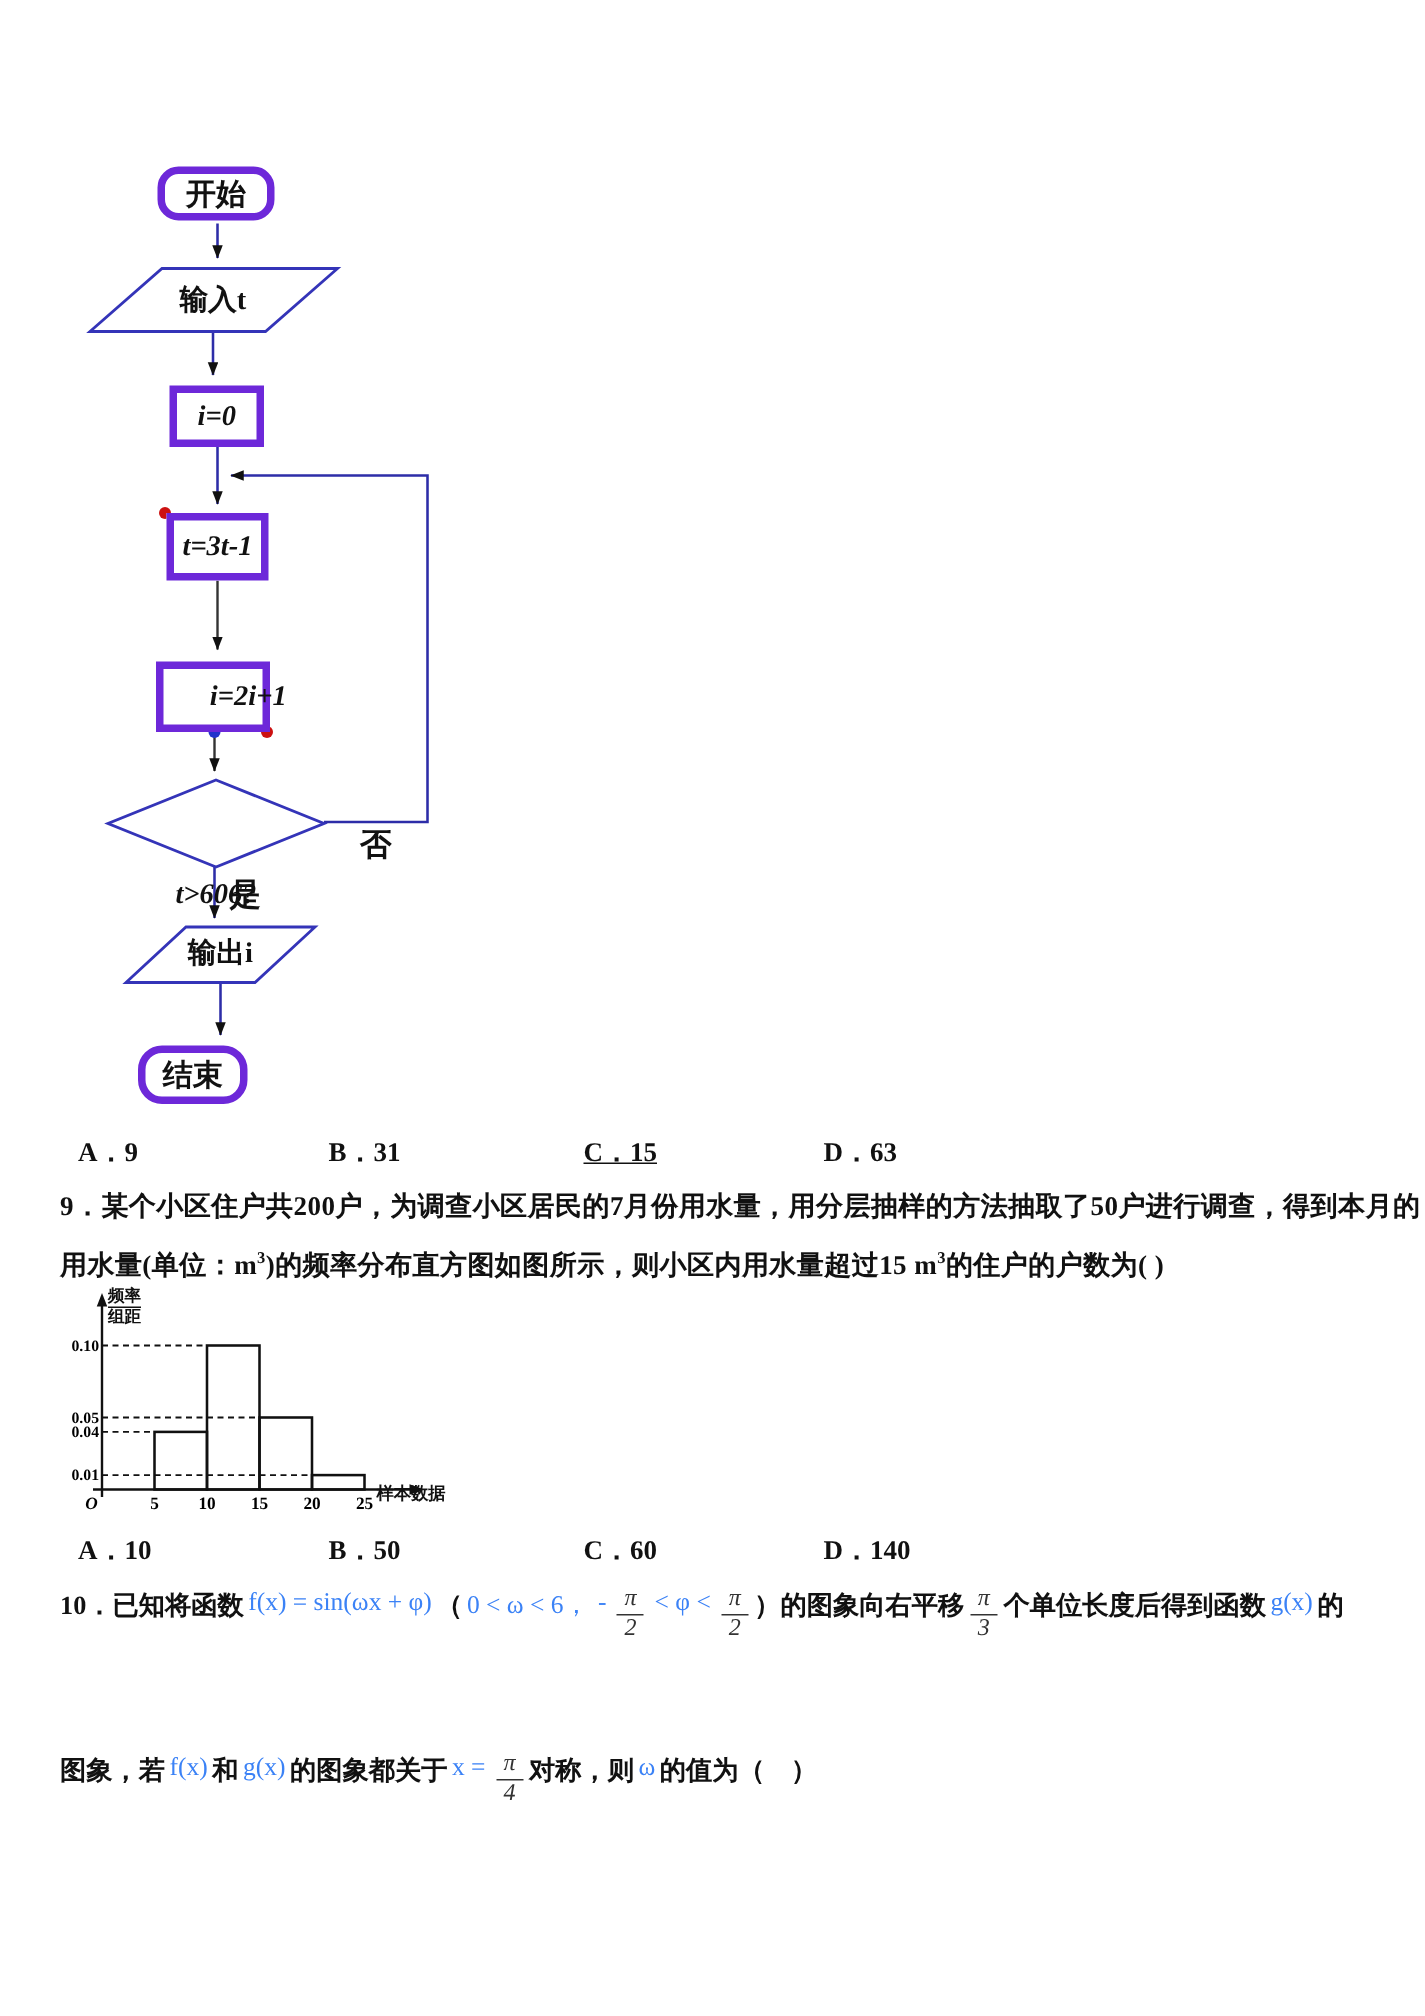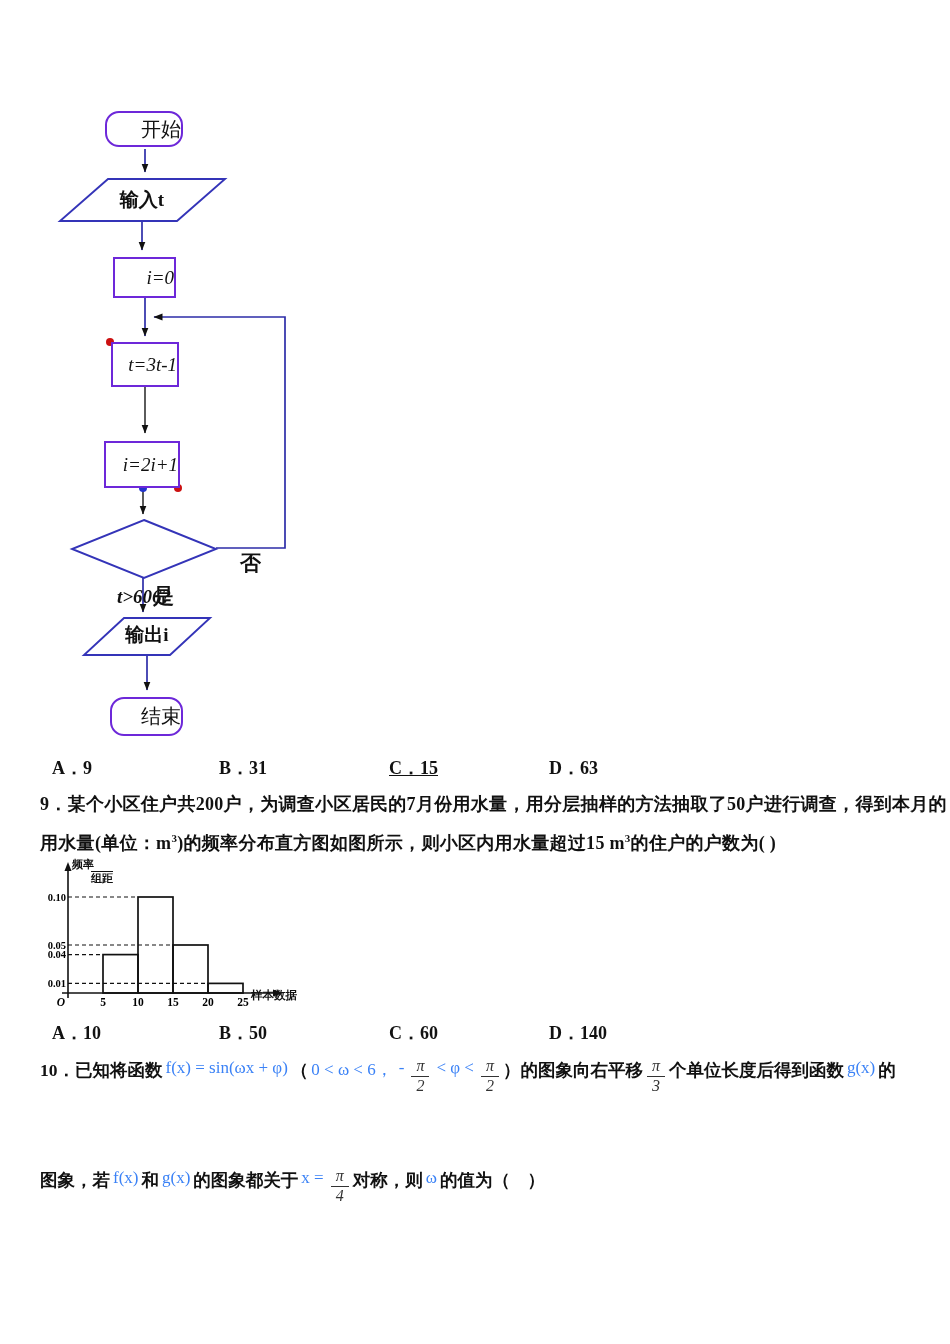--- a/index.html
+++ b/index.html
@@ -2,23 +2,23 @@
 <html><head>
 <meta charset="utf-8">
 <style>
   html,body{margin:0;padding:0;}
   body{width:950px;height:1344px;position:relative;background:#ffffff;overflow:hidden;
        font-family:"Liberation Serif",serif;color:#111;}
   .abs{position:absolute;}
   
   #flowchart{left:0;top:0;width:950px;height:760px;}
   #fc-svg{position:absolute;left:0;top:0;}
-  .fc-box{position:absolute;display:flex;align-items:center;justify-content:flex-end;
-          border:2px solid #6d28d9;background:#fff;box-sizing:border-box;
-          font-weight:normal;font-size:19px;}
+  .fc-box{position:absolute;display:flex;align-items:center;justify-content:center;
+          border:5px solid #6d28d9;background:#fff;box-sizing:border-box;
+          font-weight:bold;font-size:19px;}
   .fc-round{border-radius:14px;font-size:20px;}
   .fc-math{font-style:italic;}
   .fc-label{position:absolute;display:flex;align-items:center;justify-content:center;
             font-weight:bold;font-size:19px;}
   .fc-branch{position:absolute;font-weight:bold;font-size:21px;}
   
   .opt-row{position:absolute;left:12px;top:0;width:950px;height:24px;}
   .opt{position:absolute;font-weight:bold;font-size:18px;white-space:nowrap;}
   .q-line{position:absolute;left:40px;width:880px;font-weight:bold;font-size:18px;
           letter-spacing:0.3px;white-space:nowrap;}
@@ -30,21 +30,21 @@
         padding:0 3px;}
   .frac{display:inline-flex;flex-direction:column;align-items:center;line-height:1.05;
         font-family:"Liberation Serif",serif;font-style:italic;font-size:16px;color:#333;
         margin:0 4px;}
   .frac .den{border-top:1.6px solid #333;padding:1px 5px 0 5px;}
   .frac .num{padding:0 5px 1px 5px;}
   
   #histogram{left:45px;top:862px;width:300px;height:152px;}
   #hist-ylab{position:absolute;left:27px;top:-4px;display:flex;flex-direction:column;
              font-weight:bold;font-size:11px;line-height:1.15;}
-  #hist-ylab .den{border-top:1.2px solid #111;margin-left:19px;}
+  #hist-ylab .den{border-top:1.2px solid #111;}
   #hist-xlab{position:absolute;left:206px;top:126px;font-weight:bold;font-size:11.5px;}
 </style>
 </head>
 <body>
 
 <div class="abs" id="flowchart">
   <svg id="fc-svg" width="950" height="760">
     <defs>
       <marker id="ah" markerWidth="10" markerHeight="8" refX="8.5" refY="3.5" orient="auto" markerUnits="userSpaceOnUse">
         <path d="M0,0 L9,3.5 L0,7 Z" fill="#111111"></path>
@@ -94,21 +94,21 @@
     <span>t&gt;606?</span>
   </div>
 
   <div class="fc-branch" style="left:240px;top:549px;">否</div>
   <div class="fc-branch" style="left:153px;top:582px;">是</div>
 
   <div class="fc-label" style="left:92px;top:624px;width:110px;height:24px;align-items:flex-end;">
     <span>输出i</span>
   </div>
 
-  <div class="fc-box fc-round" style="left:110px;top:697px;width:73px;height:39px;">
+  <div class="fc-box fc-round" style="left:92px;top:697px;width:73px;height:39px;border-radius:16px;">
     <span>结束</span>
   </div>
 </div>
 
 <div class="opt-row" style="top:756px;">
   <span class="opt" style="left:40px;">A．9</span>
   <span class="opt" style="left:207px;">B．31</span>
   <span class="opt" style="left:377px;text-decoration:underline;">C．15</span>
   <span class="opt" style="left:537px;">D．63</span>
 </div>

